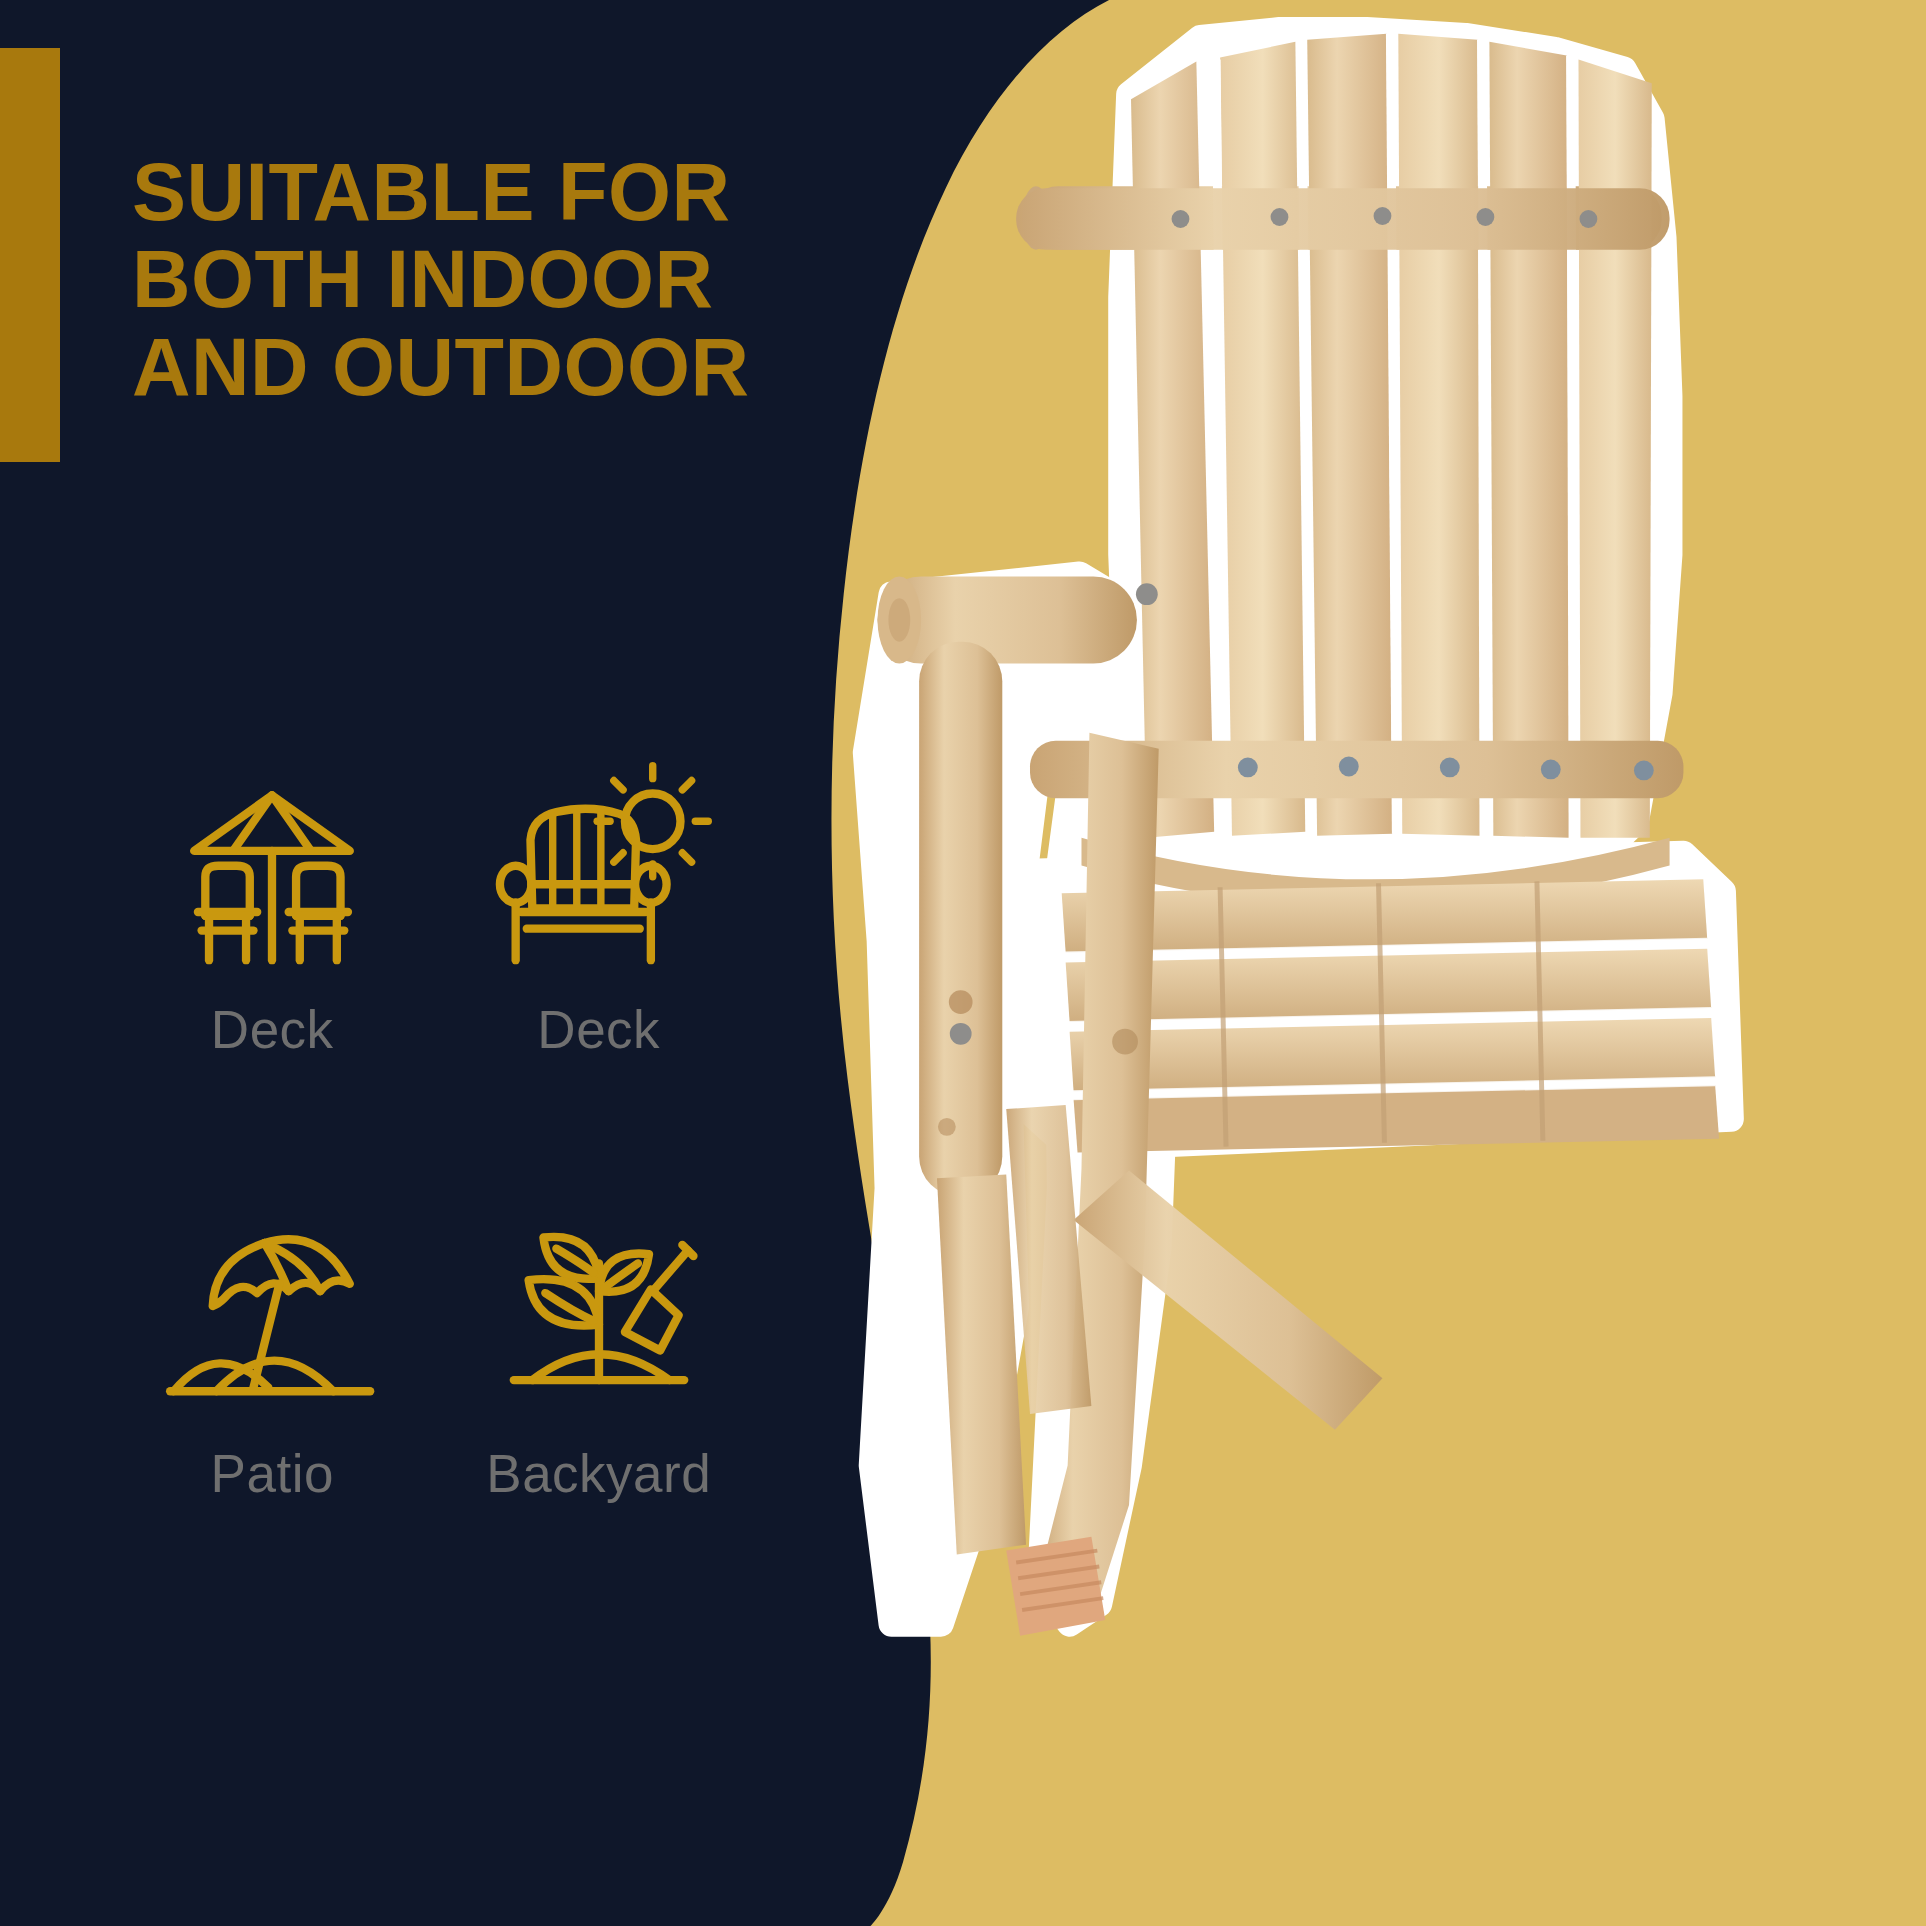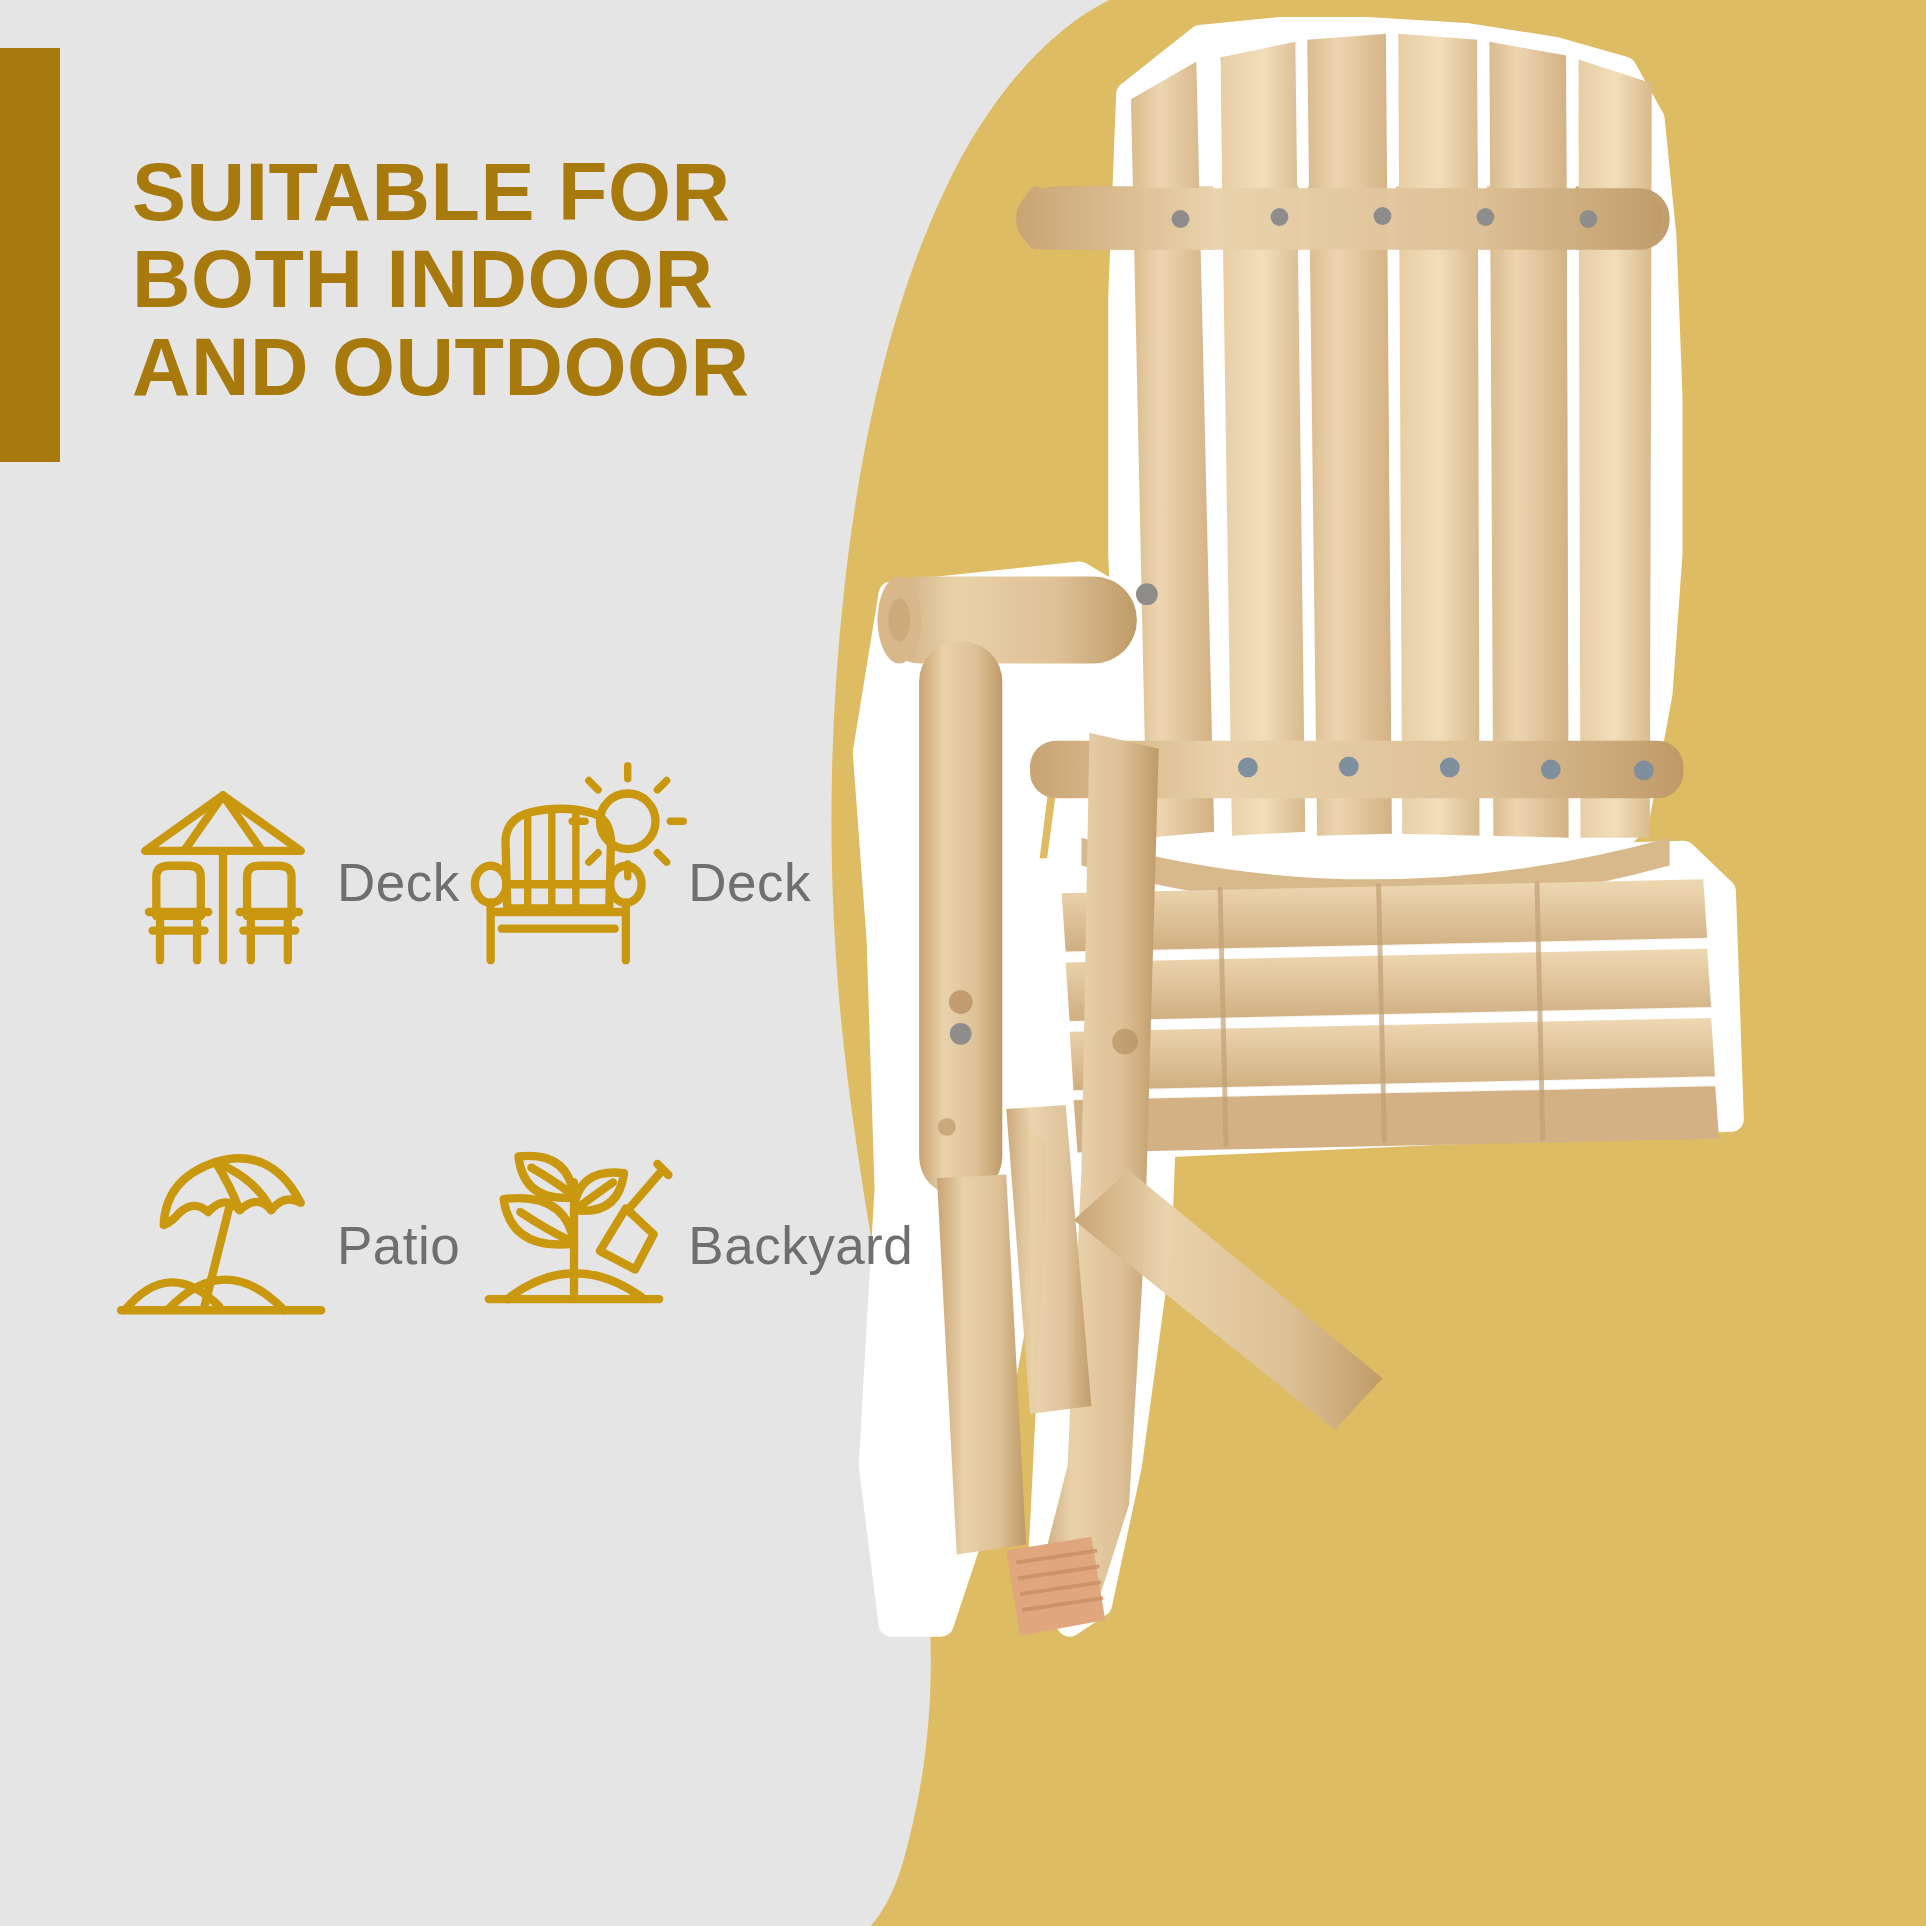--- a/index.html
+++ b/index.html
@@ -12,21 +12,21 @@
     height: 1927px;
     overflow: hidden;
     font-family: "Liberation Sans", sans-serif;
     position: relative;
   }
 
   #stage {
     position: relative;
     width: 1927px;
     height: 1927px;
-    background: #e5e5e5;
+    background: #0f172a;
     overflow: hidden;
   }
 
   
   .gold-blob {
     position: absolute;
     inset: 0;
     width: 1927px;
     height: 1927px;
     pointer-events: none;
@@ -64,21 +64,21 @@
     width: 653px;
     display: grid;
     grid-template-columns: 1fr 1fr;
     grid-template-rows: 1fr 1fr;
     row-gap: 150px;
     column-gap: 0px;
   }
 
   .feature {
     display: flex;
-    flex-direction: row;
+    flex-direction: column;
     align-items: center;
   }
 
   .feature-icon {
     width: 228px;
     height: 213px;
     display: block;
   }
 
   .feature-icon svg {

